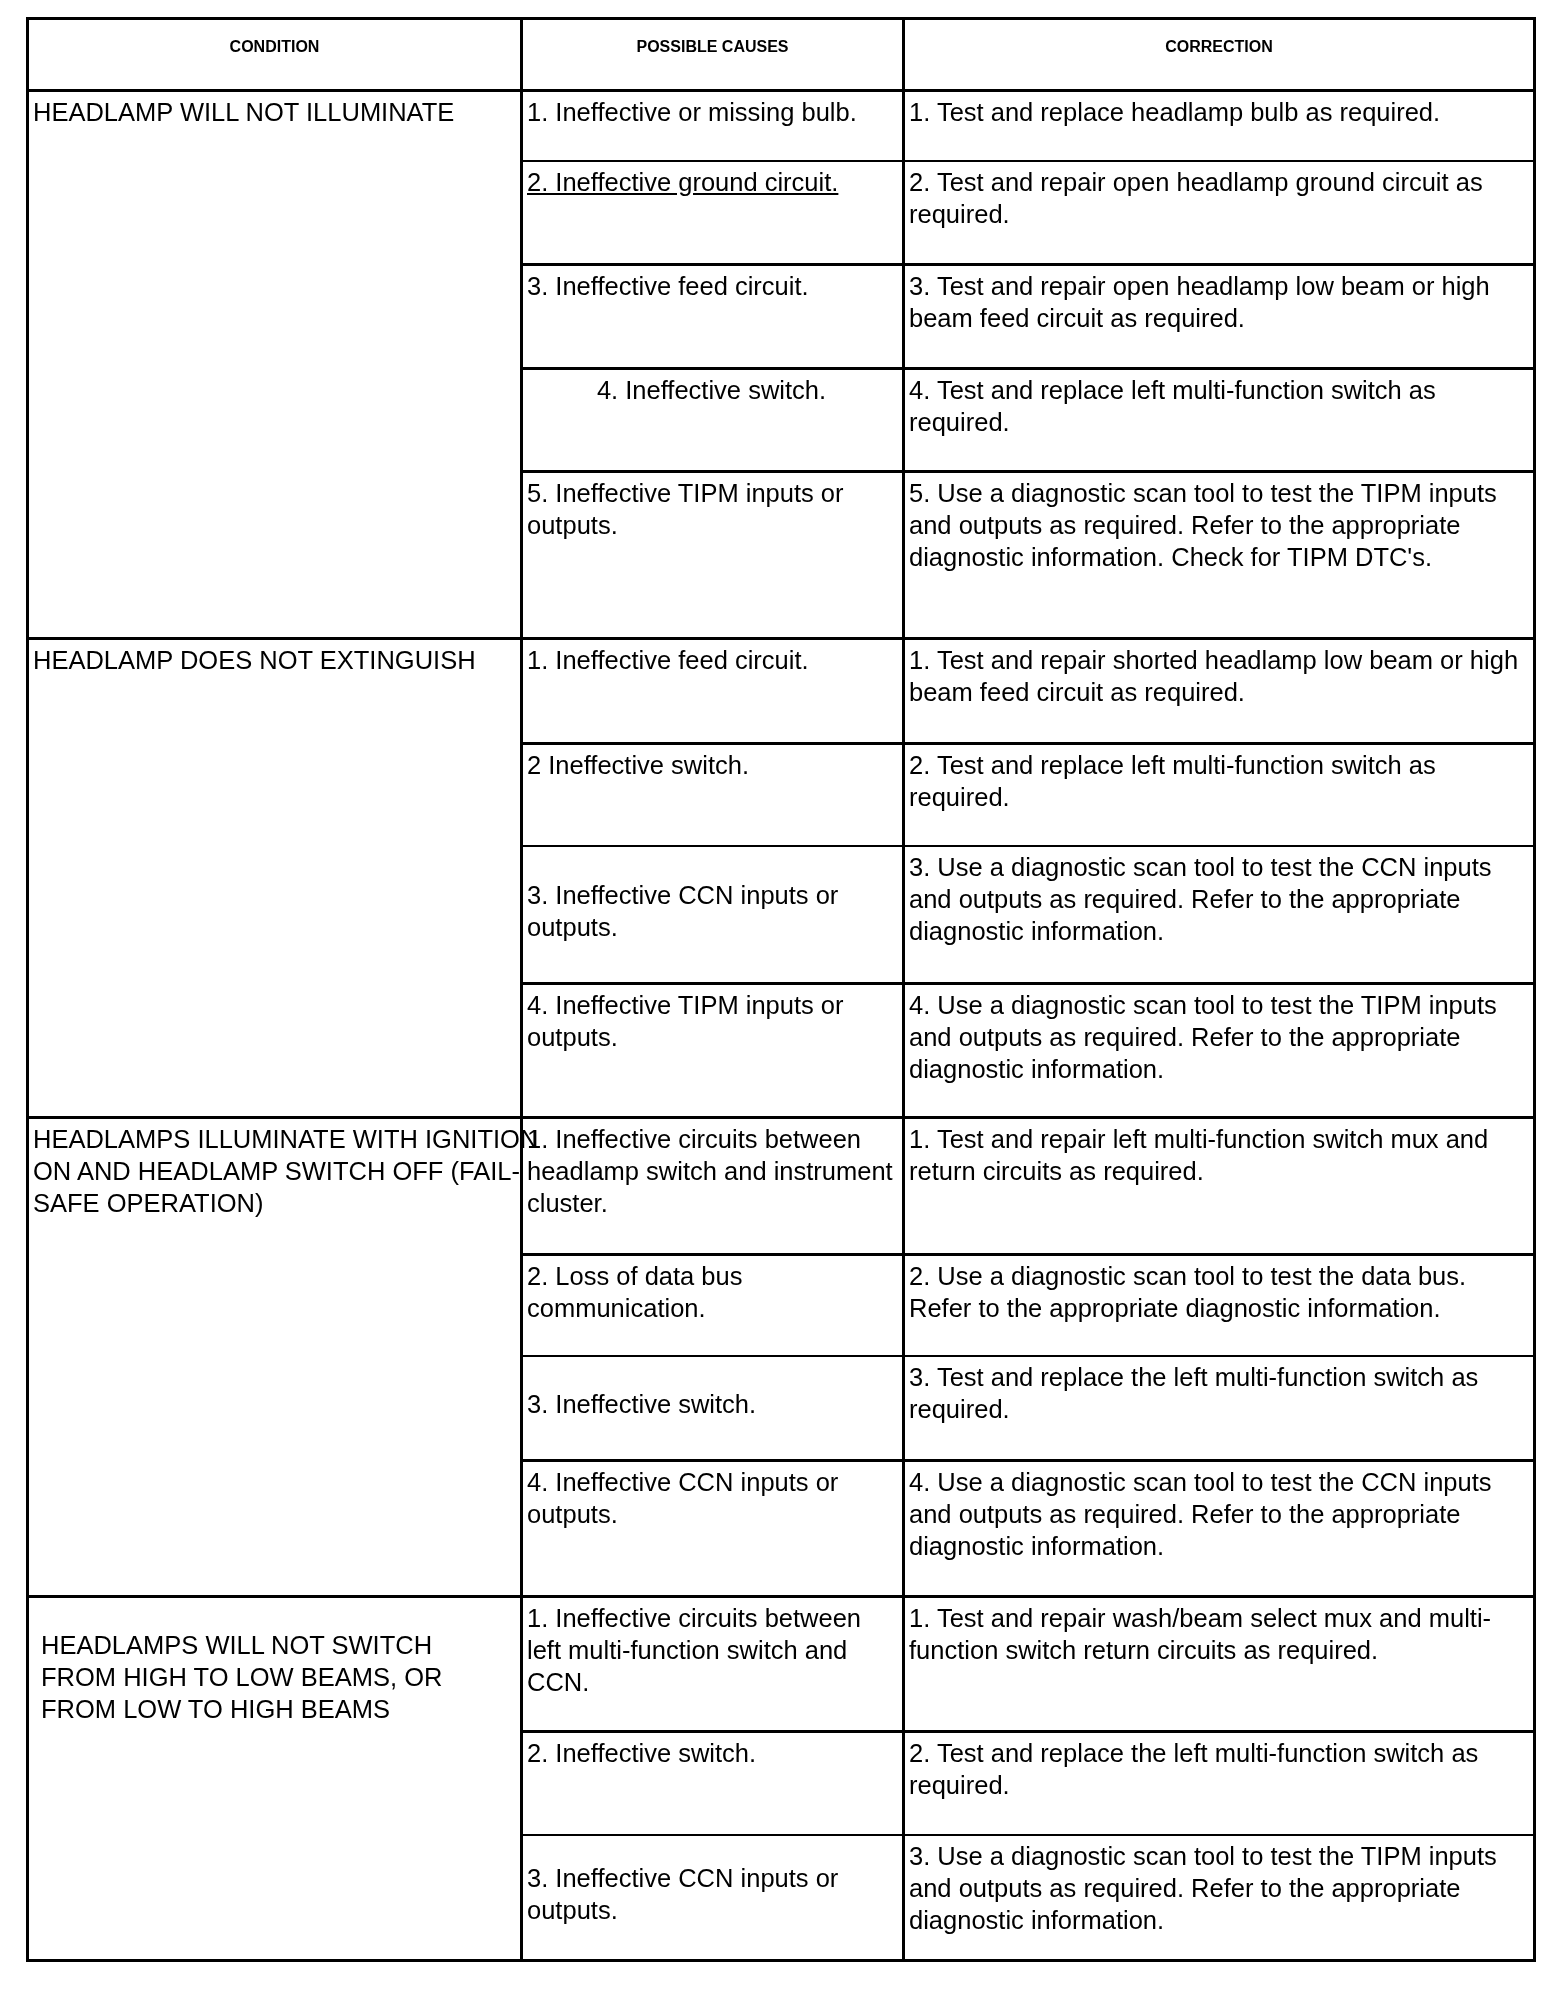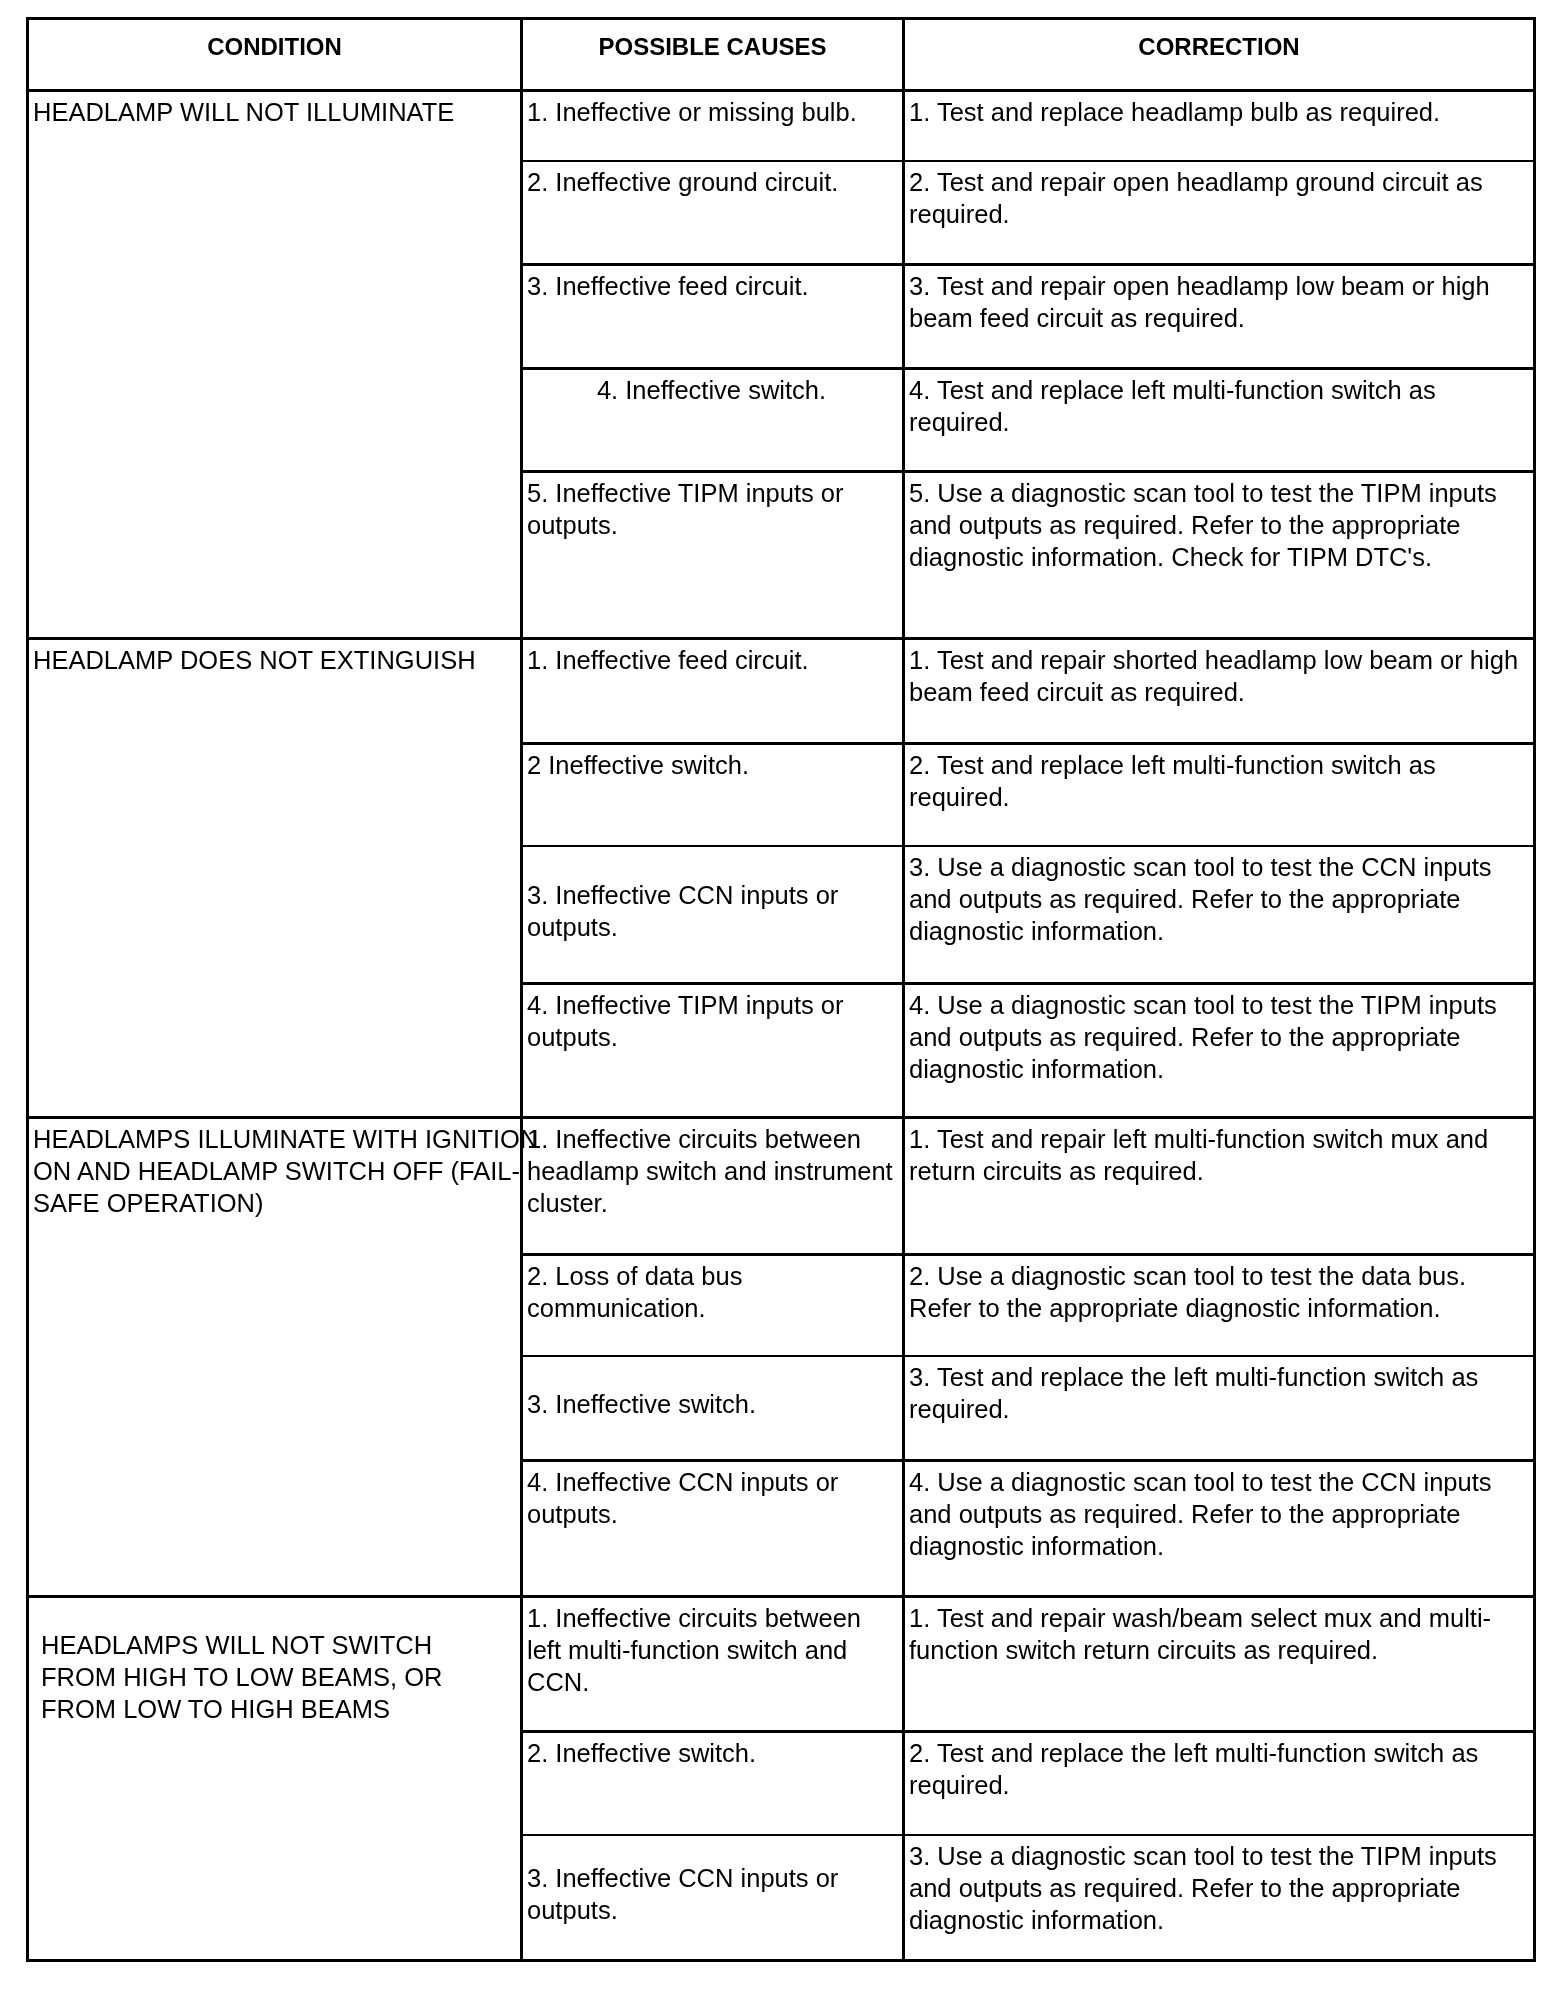--- a/index.html
+++ b/index.html
@@ -41,21 +41,21 @@
     align-items: center;
     padding-top: 0;
   }
   .cell.center-v > span {
     display: block;
     margin-top: -8px;
   }
   .hdr {
     position: absolute;
     box-sizing: border-box;
-    font-size: 24px;
+    font-size: 16px;
     font-weight: bold;
     text-align: center;
     padding-top: 12px;
     line-height: 30px;
   }
 </style>
 </head>
 <body>
 
 <div class="table">
@@ -87,21 +87,21 @@
   <div class="hline" style="left:491px;top:1439px;width:1013px;height:3px;"></div>
 
   <div class="hline" style="left:491px;top:1710px;width:1013px;height:3px;"></div>
   <div class="hline" style="left:491px;top:1814px;width:1013px;height:2px;"></div>
 
   <div class="cell" style="left:0;top:72px;width:491px;height:545px;"><span>HEADLAMP WILL NOT ILLUMINATE</span></div>
 
   <div class="cell" style="left:494px;top:72px;width:379px;height:68px;"><span>1. Ineffective or missing bulb.</span></div>
   <div class="cell" style="left:876px;top:72px;width:628px;height:68px;"><span>1. Test and replace headlamp bulb as required.</span></div>
 
-  <div class="cell" style="left:494px;top:142px;width:379px;height:82px;"><span>2. Ineffective ground circuit.</span></div>
+  <div class="cell" style="left:494px;top:142px;width:379px;height:82px;text-decoration:underline;"><span>2. Ineffective ground circuit.</span></div>
   <div class="cell" style="left:876px;top:142px;width:628px;height:101px;"><span>2. Test and repair open headlamp ground circuit as required.</span></div>
 
   <div class="cell" style="left:494px;top:246px;width:379px;height:101px;"><span>3. Ineffective feed circuit.</span></div>
   <div class="cell" style="left:876px;top:246px;width:628px;height:101px;"><span>3. Test and repair open headlamp low beam or high beam feed circuit as required.</span></div>
 
   <div class="cell" style="left:494px;top:350px;width:379px;height:100px;text-align:center;"><span>4. Ineffective switch.</span></div>
   <div class="cell" style="left:876px;top:350px;width:628px;height:100px;"><span>4. Test and replace left multi-function switch as required.</span></div>
 
   <div class="cell" style="left:494px;top:453px;width:379px;height:164px;"><span>5. Ineffective TIPM inputs or outputs.</span></div>
   <div class="cell" style="left:876px;top:453px;width:628px;height:164px;"><span>5. Use a diagnostic scan tool to test the TIPM inputs and outputs as required. Refer to the appropriate diagnostic information. Check for TIPM DTC's.</span></div>

